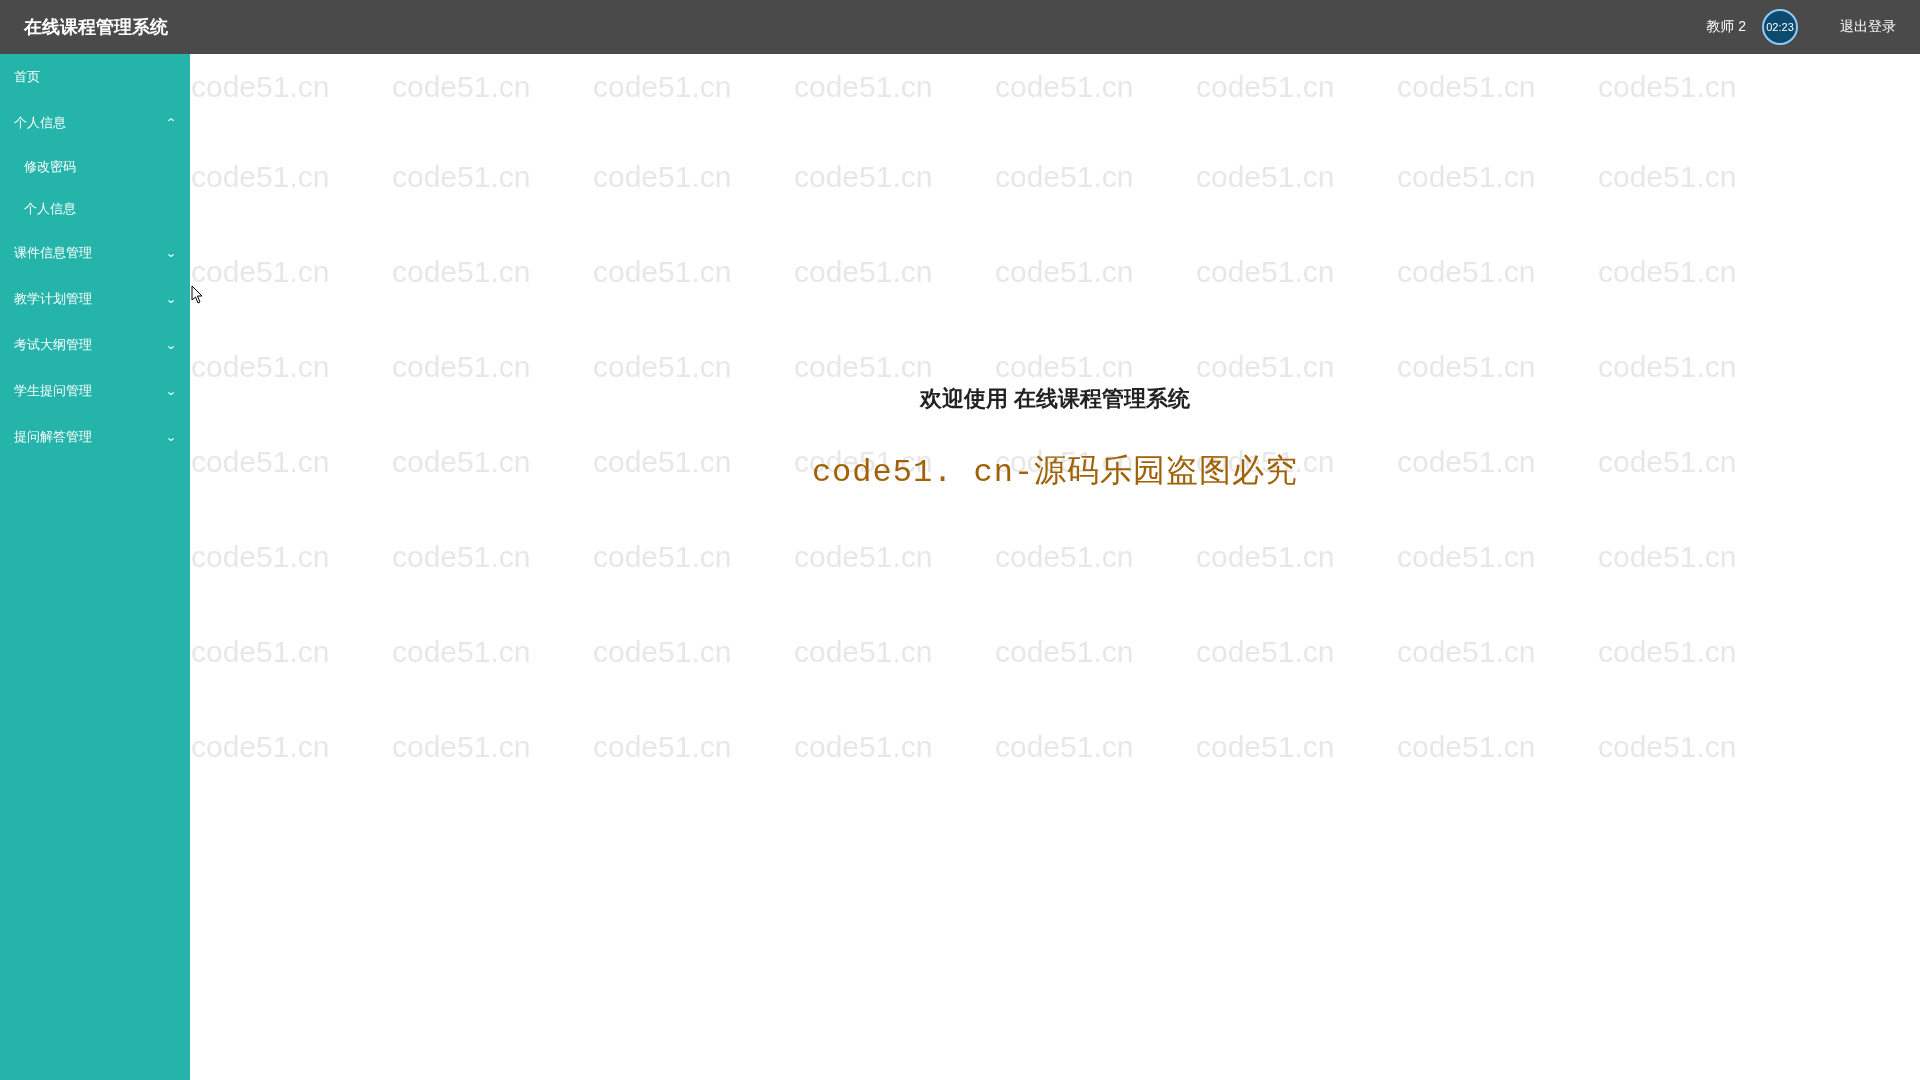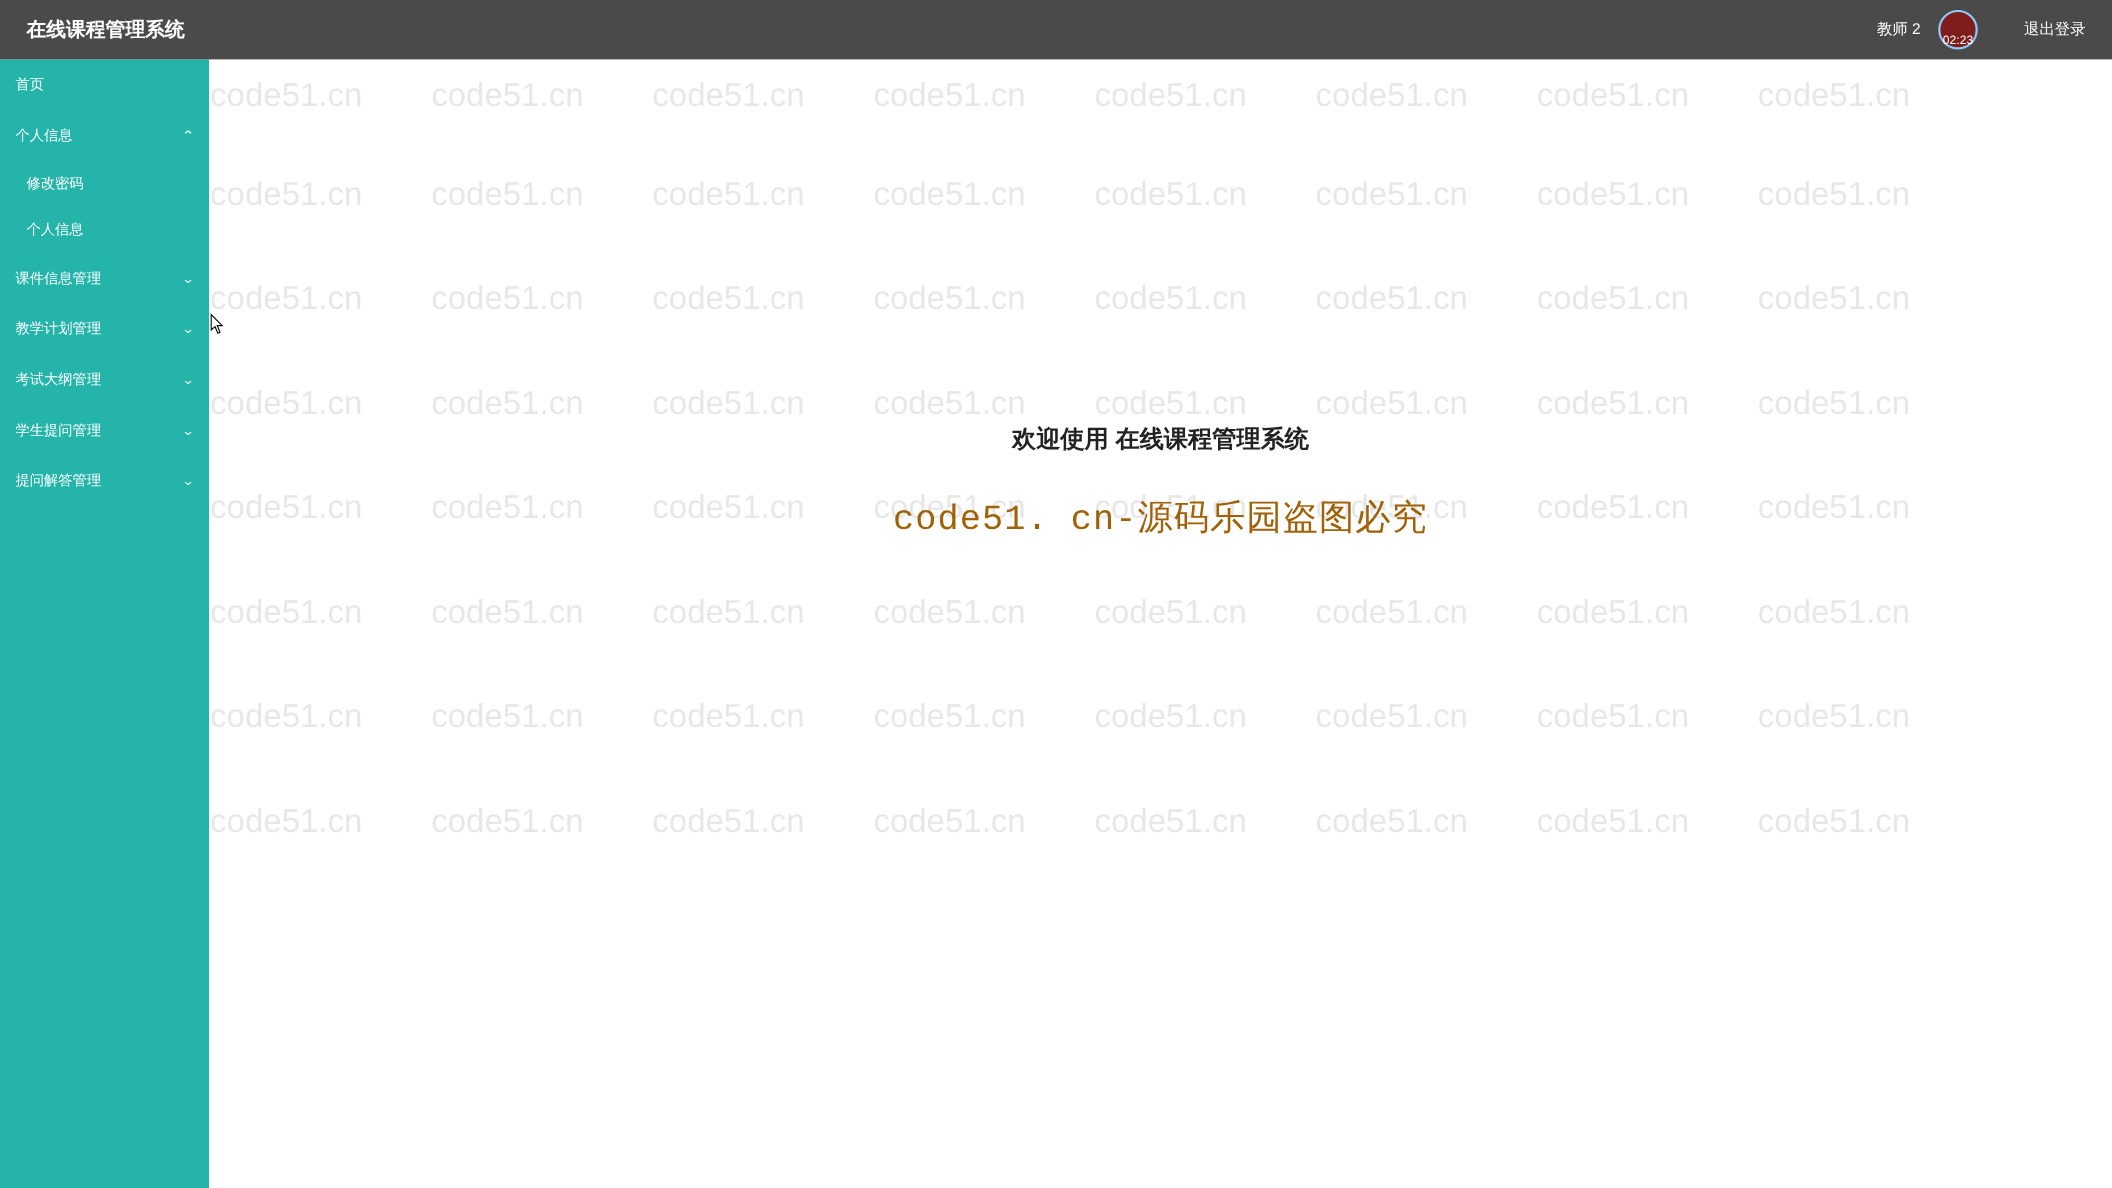--- a/index.html
+++ b/index.html
@@ -49,24 +49,24 @@
 }
 .header-right span { cursor: pointer; }
 .time-badge {
   position: absolute;
   right: 98px;
   top: 50%;
   transform: translateY(-50%);
   width: 36px;
   height: 36px;
   border-radius: 50%;
-  background: #7f1d1d;
+  background: #0c4a6e;
   border: 2px solid #8fc9f5;
   display: flex;
-  align-items: flex-end;
+  align-items: center;
   justify-content: center;
   font-size: 11px;
   color: #fff;
   z-index: 10;
 }
 .sidebar {
   position: absolute;
   top: 54px;
   left: 0;
   width: 190px;

